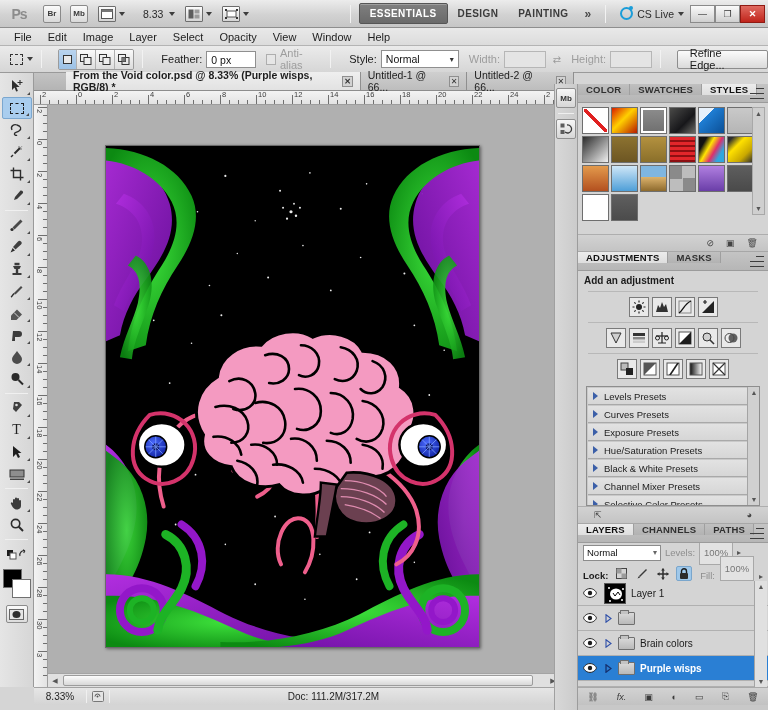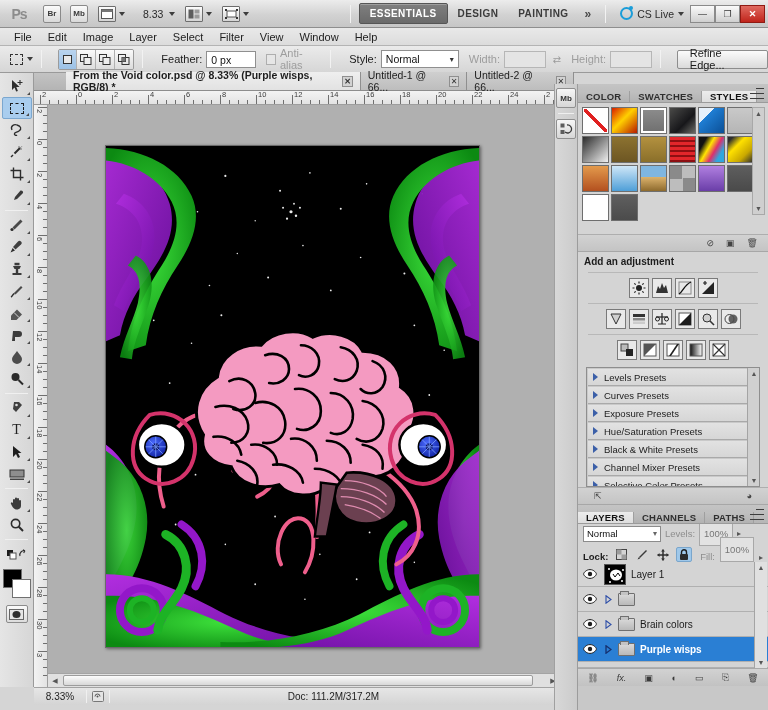--- a/index.html
+++ b/index.html
@@ -230,21 +230,21 @@
     font-size:8px; font-weight:bold; color:#333;
   }
   .rail-sep{height:1px;background:#b5b5b5;margin:5px 3px;border-bottom:1px solid #efefef;}
 
   .dock{
     position:absolute; left:578px; top:84px; width:190px; height:626px;
     background:#c8c8c8;
   }
   .panel{ background:#d4d4d4; border-bottom:1px solid #a7a7a7; }
   .panel-tabs{
-    height:19px; display:flex; align-items:flex-end;
+    height:19px; display:flex; align-items:flex-start;
     background:linear-gradient(#c4c4c4,#b6b6b6);
     border-bottom:1px solid #9b9b9b; position:relative;
   }
   .ptab{
     padding:0 8px; display:flex;align-items:center;
     font-size:9.5px; font-weight:bold; color:#2f2f2f; letter-spacing:.2px;
     border-right:1px solid #9f9f9f;
     background:linear-gradient(#c0c0c0,#b2b2b2);
   }
   .ptab.active{ background:linear-gradient(#ececec,#dedede); color:#111; }
@@ -412,21 +412,21 @@
       </div>
     </div>
   </div>
 
   <div class="menubar">
     <div class="menu-item">File</div>
     <div class="menu-item">Edit</div>
     <div class="menu-item">Image</div>
     <div class="menu-item">Layer</div>
     <div class="menu-item">Select</div>
-    <div class="menu-item">Filter</div>
+    <div class="menu-item">Opacity</div>
     <div class="menu-item">View</div>
     <div class="menu-item">Window</div>
     <div class="menu-item">Help</div>
   </div>
 
   <div class="optbar">
     <div class="opt-toolicon">
       <span class="marq-dash"></span>
     </div>
     <span class="caret"></span>
@@ -1066,20 +1066,29 @@
         </div>
       </div>
       <div class="panel-footer">
         <span>⊘</span>
         <span>▣</span>
         <span>🗑</span>
       </div>
     </div>
 
     <div class="panel">
+      <div class="panel-tabs">
+        <div class="ptab active">ADJUSTMENTS</div>
+        <div class="ptab">MASKS</div>
+        <div class="pmenu">
+            <i></i>
+            <i></i>
+            <i></i>
+          </div>
+      </div>
       <div class="adj-title">Add an adjustment</div>
       <div class="adj-sep"></div>
       <div class="adj-row">
         <div class="adj-ico">
           <svg width="14" height="14" viewBox="0 0 14 14">
               <circle cx="7" cy="7" r="3" fill="#222"></circle>
               <g stroke="#222" stroke-width="1.2">
                 <path d="M7 0.5v2M7 11.5v2M0.5 7h2M11.5 7h2M2.3 2.3l1.4 1.4M10.3 10.3l1.4 1.4M11.7 2.3l-1.4 1.4M3.7 10.3l-1.4 1.4"></path>
               </g>
             </svg>

